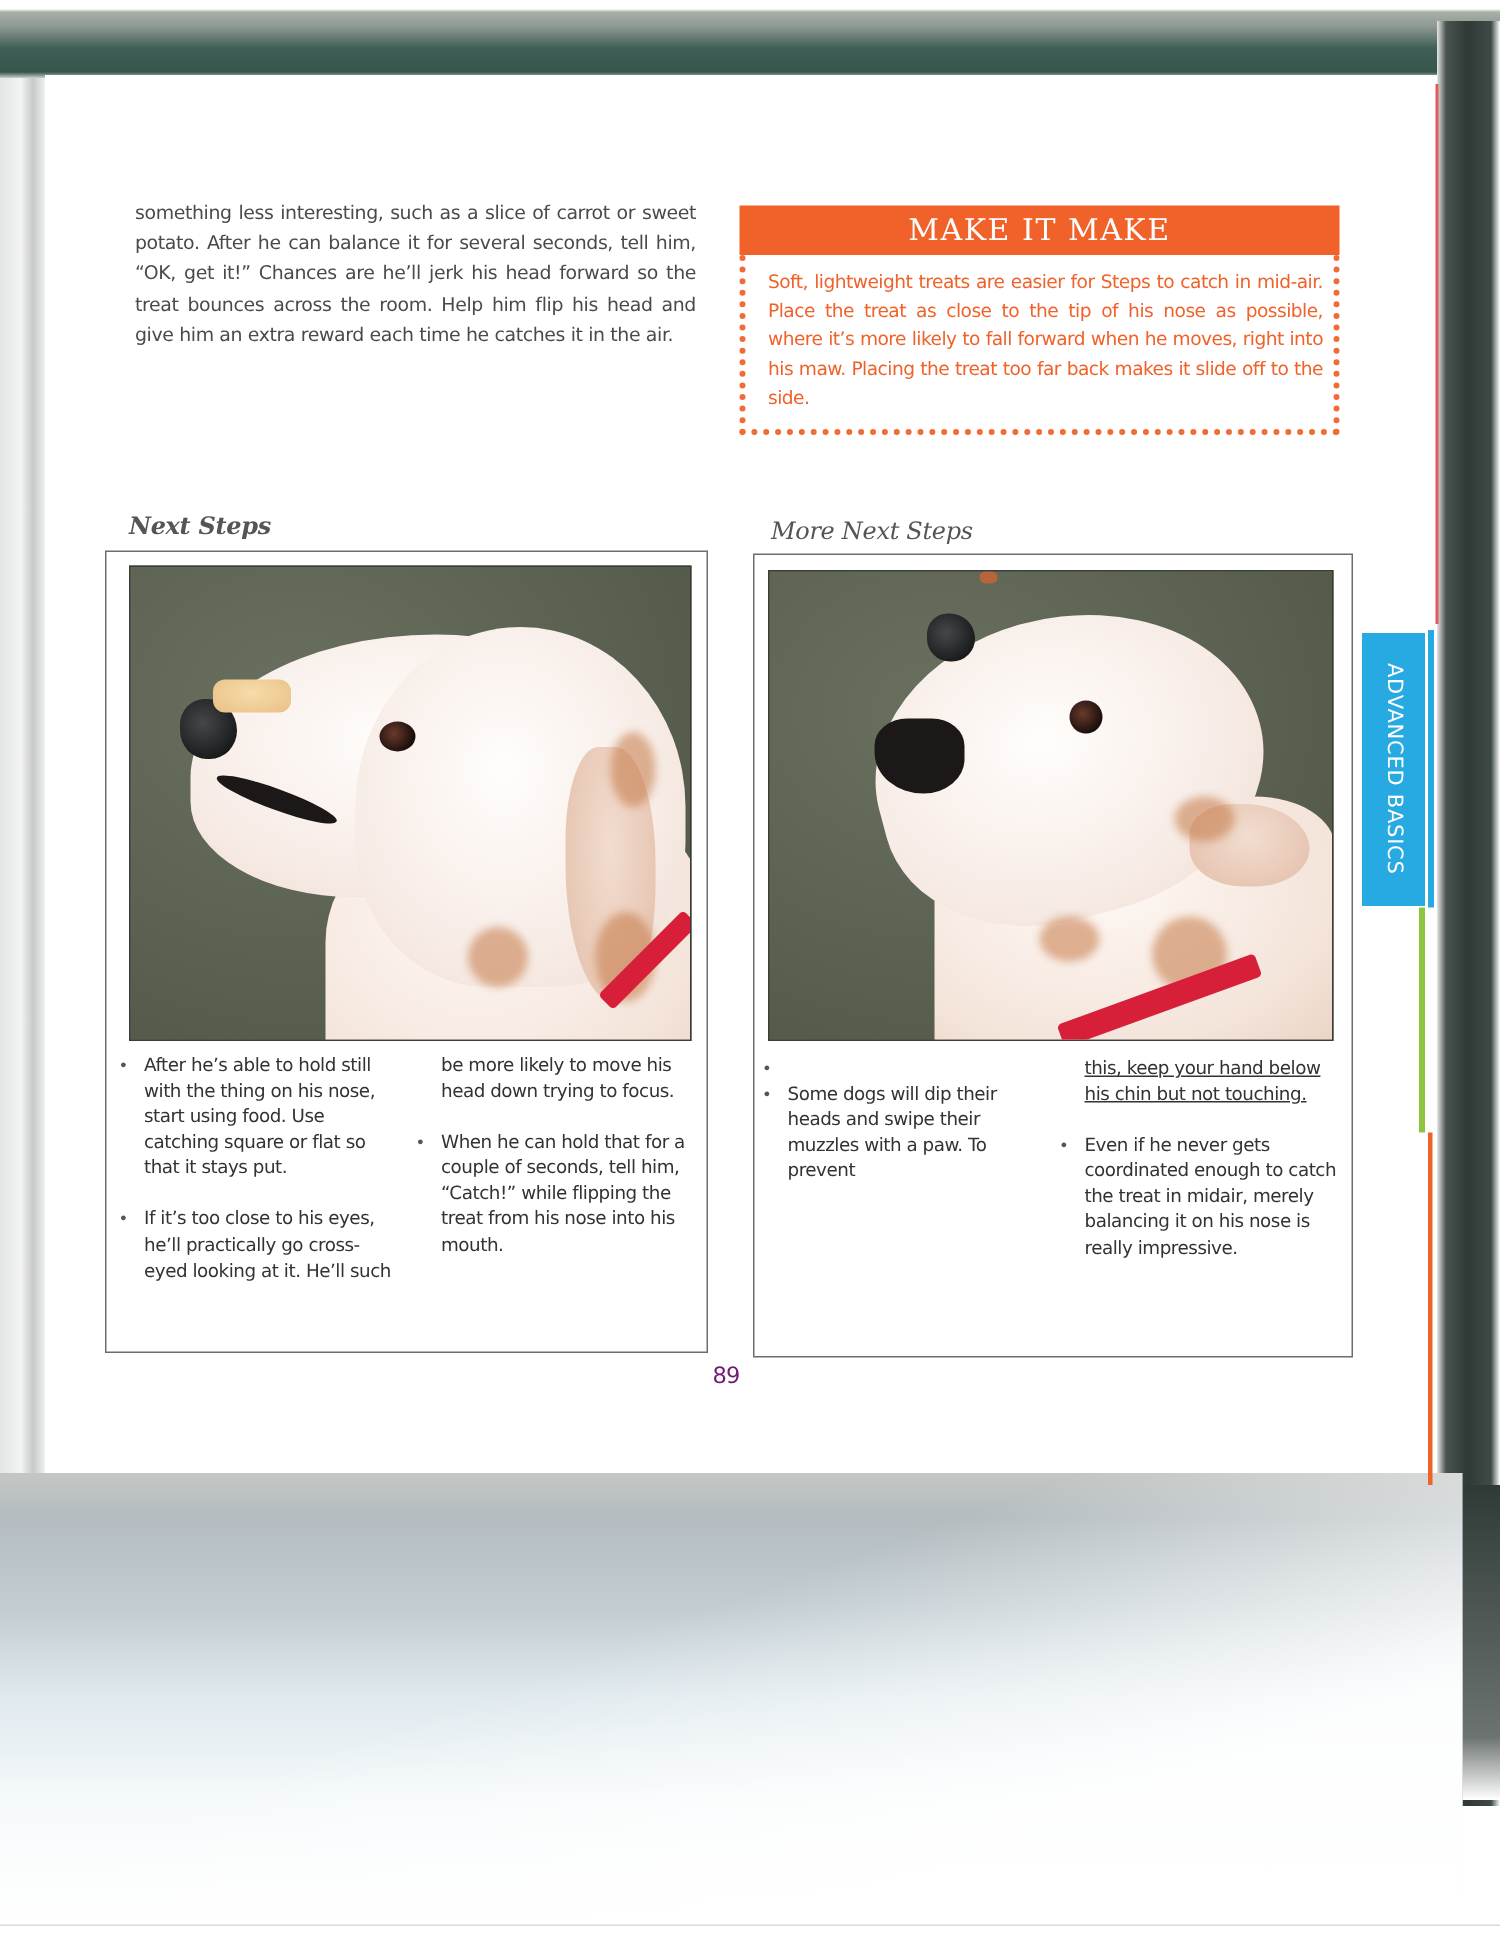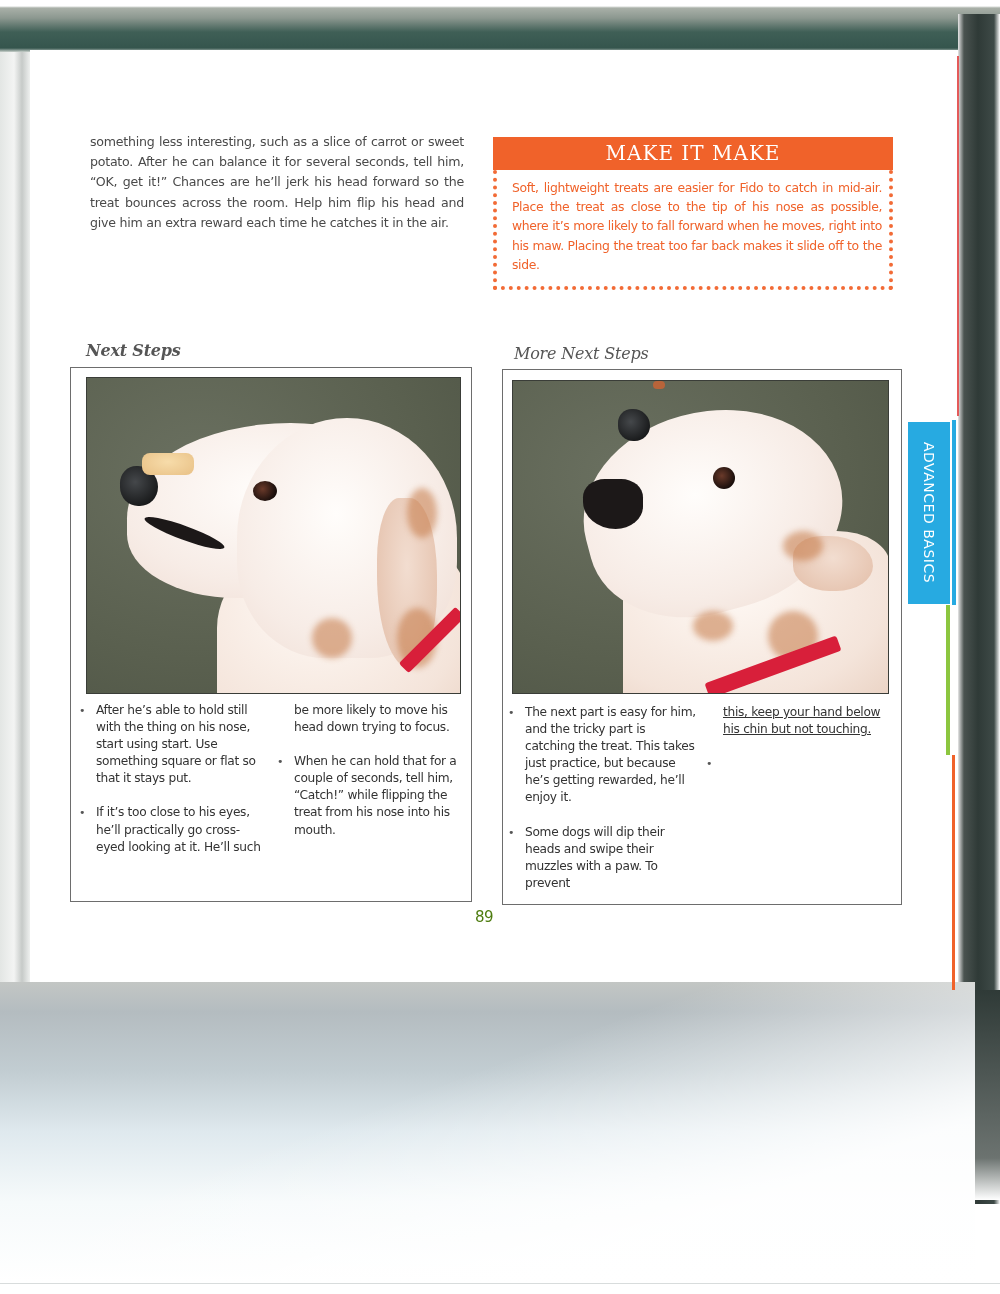--- a/index.html
+++ b/index.html
@@ -91,21 +91,21 @@
   .dog-collar { background: #d81f3a; border-radius: 3px; }
   .dog-mouth { background: #1c1818; border-radius: 50%; }
   .treat { background: radial-gradient(ellipse at 50% 40%, #f7dcaa 0%, #e8c085 100%); border-radius: 8px; }
 
   .bullets { position: absolute; font-family: "DejaVu Sans", sans-serif; font-size: 12.2px; line-height: 17.1px; color: #333333; letter-spacing: -0.3px; }
   .bullet { position: relative; padding-left: 17px; margin-bottom: 17px; }
   .bullet .dot { position: absolute; left: 0; top: 0; color: #555555; font-size: 11px; }
 
   .page-number {
     position: absolute; left: 472px; top: 908px; width: 24px; text-align: center;
-    font-family: "DejaVu Sans", sans-serif; font-size: 15px; color: #4d7c0f; letter-spacing: -0.5px;
+    font-family: "DejaVu Sans", sans-serif; font-size: 15px; color: #701a75; letter-spacing: -0.5px;
   }
 
   
   .chapter-tab {
     position: absolute; left: 908px; top: 422px; width: 42px; height: 182px;
     background: #27aae1;
   }
   .chapter-tab-label {
     position: absolute; left: 908px; top: 422px; width: 42px; height: 182px;
     writing-mode: vertical-rl; text-orientation: mixed;
@@ -126,41 +126,41 @@
 
 <div class="edge-strip" style="left:952px; top:420px; height:185px; background:#27aae1;"></div>
 <div class="edge-strip" style="left:946px; top:605px; height:150px; background:#8cc63f;"></div>
 <div class="edge-strip" style="left:952px; top:755px; height:235px; background:#f0622a; width:3px;"></div>
 <div class="edge-strip" style="left:957px; top:56px; height:360px; background:#e45a5a; width:2px;"></div>
 
 <p class="intro">something less interesting, such as a slice of carrot or sweet potato. After he can balance it for several seconds, tell him, “OK, get it!” Chances are he’ll jerk his head forward so the treat bounces across the room. Help him flip his head and give him an extra reward each time he catches it in the air.</p>
 
 <div class="tip-header">MAKE IT MAKE</div>
 <div class="tip-box"></div>
-<p class="tip-body">Soft, lightweight treats are easier for Fido to catch in mid-air. Place the treat as close to the tip of his nose as possible, where it’s more likely to fall forward when he moves, right into his maw. Placing the treat too far back makes it slide off to the side.</p>
+<p class="tip-body">Soft, lightweight treats are easier for Steps to catch in mid-air. Place the treat as close to the tip of his nose as possible, where it’s more likely to fall forward when he moves, right into his maw. Placing the treat too far back makes it slide off to the side.</p>
 
 <div class="step-title" style="left:86px; top:341px;font-weight:bold;">Next Steps</div>
 <div class="panel" style="left:70px; top:367px; width:402px; height:535px;"></div>
 <div class="photo" style="left:86px; top:377px; width:375px; height:317px;">
   <div class="bg"></div>
   <div class="dog-body" style="left:130px; top:160px; width:250px; height:200px; border-radius:45% 30% 0 0;"></div>
   <div class="dog-head" style="left:40px; top:45px; width:300px; height:175px; border-radius:60% 50% 45% 40%;"></div>
   <div class="dog-head" style="left:150px; top:40px; width:220px; height:240px; border-radius:50% 50% 40% 40%;"></div>
   <div class="dog-ear" style="left:290px; top:120px; width:60px; height:170px; border-radius:40% 50% 50% 60%;"></div>
   <div class="dog-patch" style="left:320px; top:110px; width:30px; height:50px;"></div>
   <div class="dog-patch" style="left:225px; top:240px; width:40px; height:40px;"></div>
   <div class="dog-patch" style="left:310px; top:230px; width:40px; height:60px;"></div>
   <div class="dog-nose" style="left:33px; top:88px; width:38px; height:40px;"></div>
   <div class="dog-mouth" style="left:55px; top:148px; width:85px; height:14px; transform:rotate(20deg);"></div>
   <div class="dog-eye" style="left:166px; top:103px; width:24px; height:20px;"></div>
   <div class="treat" style="left:55px; top:75px; width:52px; height:22px;"></div>
   <div class="dog-collar" style="left:305px; top:255px; width:80px; height:14px; transform:rotate(-45deg);"></div>
 </div>
 <div class="bullets" style="left:79px; top:702px; width:185px;">
-  <div class="bullet"><span class="dot">•</span><span>After he’s able to hold still with the thing on his nose, start using start. Use something square or flat so that it stays put.</span></div>
+  <div class="bullet"><span class="dot">•</span><span>After he’s able to hold still with the thing on his nose, start using food. Use catching square or flat so that it stays put.</span></div>
   <div class="bullet"><span class="dot">•</span><span>If it’s too close to his eyes, he’ll practically go cross-eyed looking at it. He’ll such</span></div>
 </div>
 <div class="bullets" style="left:277px; top:702px; width:185px;">
   <div class="bullet" style="padding-left:17px;"><span>be more likely to move his head down trying to focus.</span></div>
   <div class="bullet"><span class="dot">•</span><span>When he can hold that for a couple of seconds, tell him, “Catch!” while flipping the treat from his nose into his mouth.</span></div>
 </div>
 
 <div class="step-title" style="left:514px; top:344px;">More Next Steps</div>
 <div class="panel" style="left:502px; top:369px; width:400px; height:536px;"></div>
 <div class="photo" style="left:512px; top:380px; width:377px; height:314px;">
@@ -171,24 +171,24 @@
   <div class="dog-ear" style="left:280px; top:155px; width:80px; height:55px; border-radius:40% 60% 50% 50%;"></div>
   <div class="dog-patch" style="left:270px; top:150px; width:40px; height:30px;"></div>
   <div class="dog-patch" style="left:180px; top:230px; width:40px; height:30px;"></div>
   <div class="dog-patch" style="left:255px; top:230px; width:50px; height:50px;"></div>
   <div class="dog-nose" style="left:105px; top:28px; width:32px; height:32px;"></div>
   <div class="dog-mouth" style="left:70px; top:98px; width:60px; height:50px; border-radius:40% 40% 50% 60%;"></div>
   <div class="dog-eye" style="left:200px; top:86px; width:22px; height:22px;"></div>
   <div class="dog-collar" style="left:190px; top:278px; width:140px; height:16px; transform:rotate(-20deg);"></div>
 </div>
 <div class="bullets" style="left:508px; top:704px; width:190px;">
-  <div class="bullet"><span class="dot">•</span><span>The next part is easy for him, and the tricky part is catching the treat. This takes just practice, but because he’s getting rewarded, he’ll enjoy it.</span></div>
+  <div class="bullet"><span class="dot">•</span></div>
   <div class="bullet"><span class="dot">•</span><span>Some dogs will dip their heads and swipe their muzzles with a paw. To prevent</span></div>
 </div>
 <div class="bullets" style="left:706px; top:704px; width:190px;">
   <div class="bullet" style="padding-left:17px;text-decoration:underline;"><span>this, keep your hand below his chin but not touching.</span></div>
-  <div class="bullet"><span class="dot">•</span></div>
+  <div class="bullet"><span class="dot">•</span><span>Even if he never gets coordinated enough to catch the treat in midair, merely balancing it on his nose is really impressive.</span></div>
 </div>
 
 <div class="page-number">89</div>
 
 <div class="chapter-tab"></div>
 <div class="chapter-tab-label">ADVANCED BASICS</div>
 
 </body></html>

